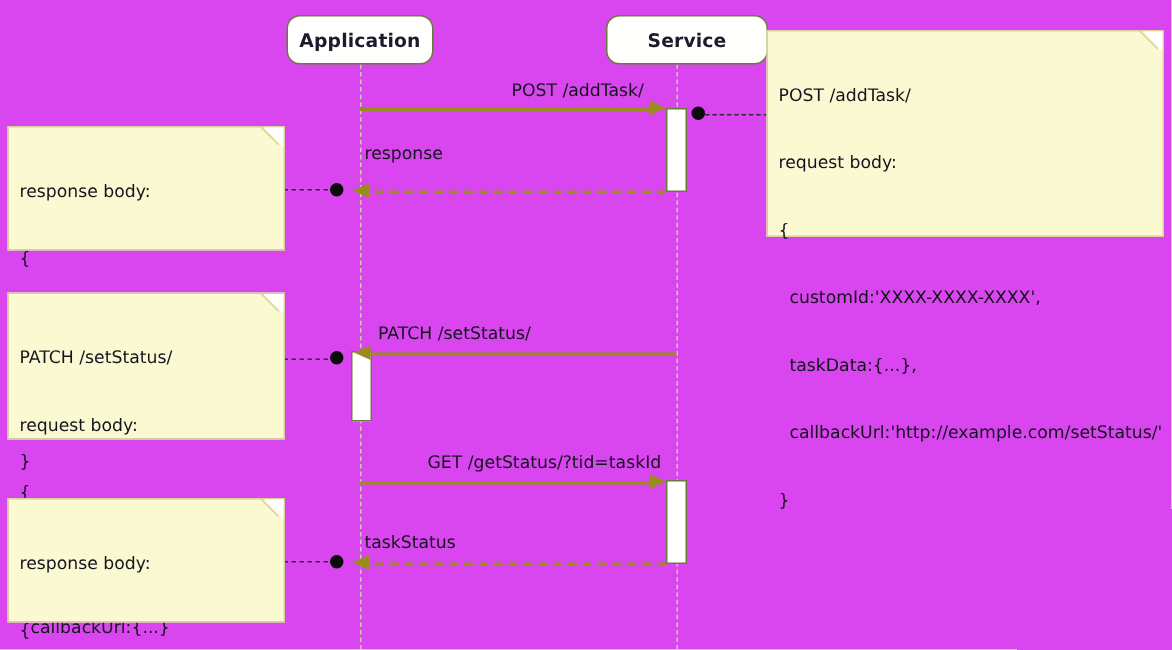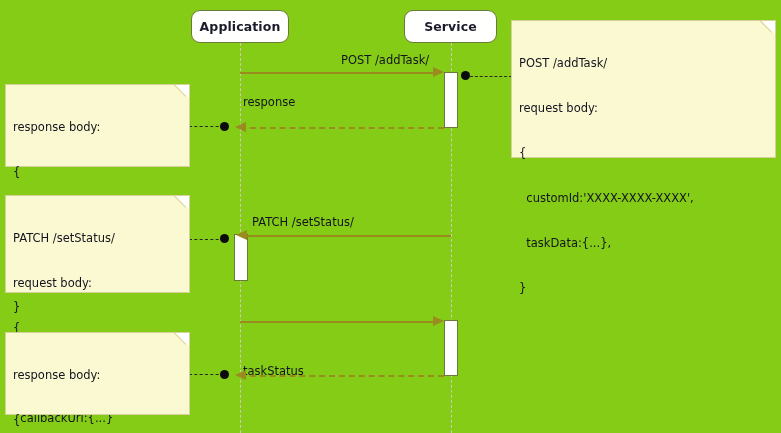--- a/index.html
+++ b/index.html
@@ -7,21 +7,21 @@
     padding: 0;
     background: #ffffff;
   }
   body {
     font-family: "DejaVu Sans", "Liberation Sans", sans-serif;
   }
   #canvas {
     position: relative;
     width: 781px;
     height: 433px;
-    background: #84cc16;
+    background: #d946ef;
     overflow: hidden;
   }
 
   
   .participant {
     position: absolute;
     box-sizing: border-box;
     background: #fffffe;
     border: 1.6px solid #6b7a3a;
     border-radius: 9px;
@@ -140,55 +140,57 @@
 <body>
 
 <div id="canvas">
 
   <div class="lifeline" style="left:240px; top:43px; height:390px;"></div>
   <div class="lifeline" style="left:451px; top:43px; height:390px;"></div>
 
   <div class="participant" style="left:191px; top:10px; width:98px; height:33px;">
     <span>Application</span>
   </div>
-  <div class="participant" style="left:404px; top:10px; width:93px; height:33px;">
+  <div class="participant" style="left:404px; top:10px; width:108px; height:33px;">
     <span>Service</span>
   </div>
 
   <div class="activation" style="left:444px; top:72px; width:14px; height:56px;"></div>
   <div class="activation" style="left:234px; top:234px; width:14px; height:47px;"></div>
   <div class="activation" style="left:444px; top:320px; width:14px; height:56px;"></div>
 
   <div class="msg-label" style="left:341px; top:53px;">POST /addTask/</div>
   <div class="msg-line" style="left:240px; top:72px; width:198px;"></div>
   <div class="arrow-head right" style="left:433px; top:67px;"></div>
 
   <div class="msg-label" style="left:243px; top:95px;">response</div>
   <div class="msg-line dashed" style="left:240px; top:127px; width:204px;"></div>
   <div class="arrow-head left" style="left:235px; top:122px;"></div>
 
   <div class="msg-label" style="left:252px; top:215px;">PATCH /setStatus/</div>
   <div class="msg-line" style="left:243px; top:235px; width:208px;"></div>
   <div class="arrow-head left" style="left:236px; top:230px;"></div>
 
+  <div class="msg-label" style="left:285px; top:301px;">GET /getStatus/?tid=taskId</div>
   <div class="msg-line" style="left:240px; top:321px; width:198px;"></div>
   <div class="arrow-head right" style="left:433px; top:316px;"></div>
 
-  <div class="msg-label" style="left:243px; top:364px;">taskStatus</div>
+  <div class="msg-label" style="left:243px; top:354px;">taskStatus</div>
   <div class="msg-line dashed" style="left:240px; top:375px; width:204px;"></div>
   <div class="arrow-head left" style="left:235px; top:370px;"></div>
 
   <div class="anchor-line" style="left:470px; top:76px; width:42px;"></div>
   <div class="anchor-dot" style="left:461px; top:71px;"></div>
   <div class="note" style="left:511px; top:20px; width:265px; height:138px;">
     <span class="note-line">POST /addTask/</span>
     <span class="note-line">request body:</span>
     <span class="note-line">{</span>
     <span class="note-line">  customId:'XXXX-XXXX-XXXX',</span>
     <span class="note-line">  taskData:{...},</span>
+    <span class="note-line">  callbackUrl:'http://example.com/setStatus/'</span>
     <span class="note-line">}</span>
     <span class="note-fold"></span>
     <span class="note-fold-edge"></span>
   </div>
 
   <div class="anchor-line" style="left:189px; top:126px; width:35px;"></div>
   <div class="anchor-dot" style="left:220px; top:122px;"></div>
   <div class="note" style="left:5px; top:84px; width:185px; height:83px;">
     <span class="note-line">response body:</span>
     <span class="note-line">{</span>

